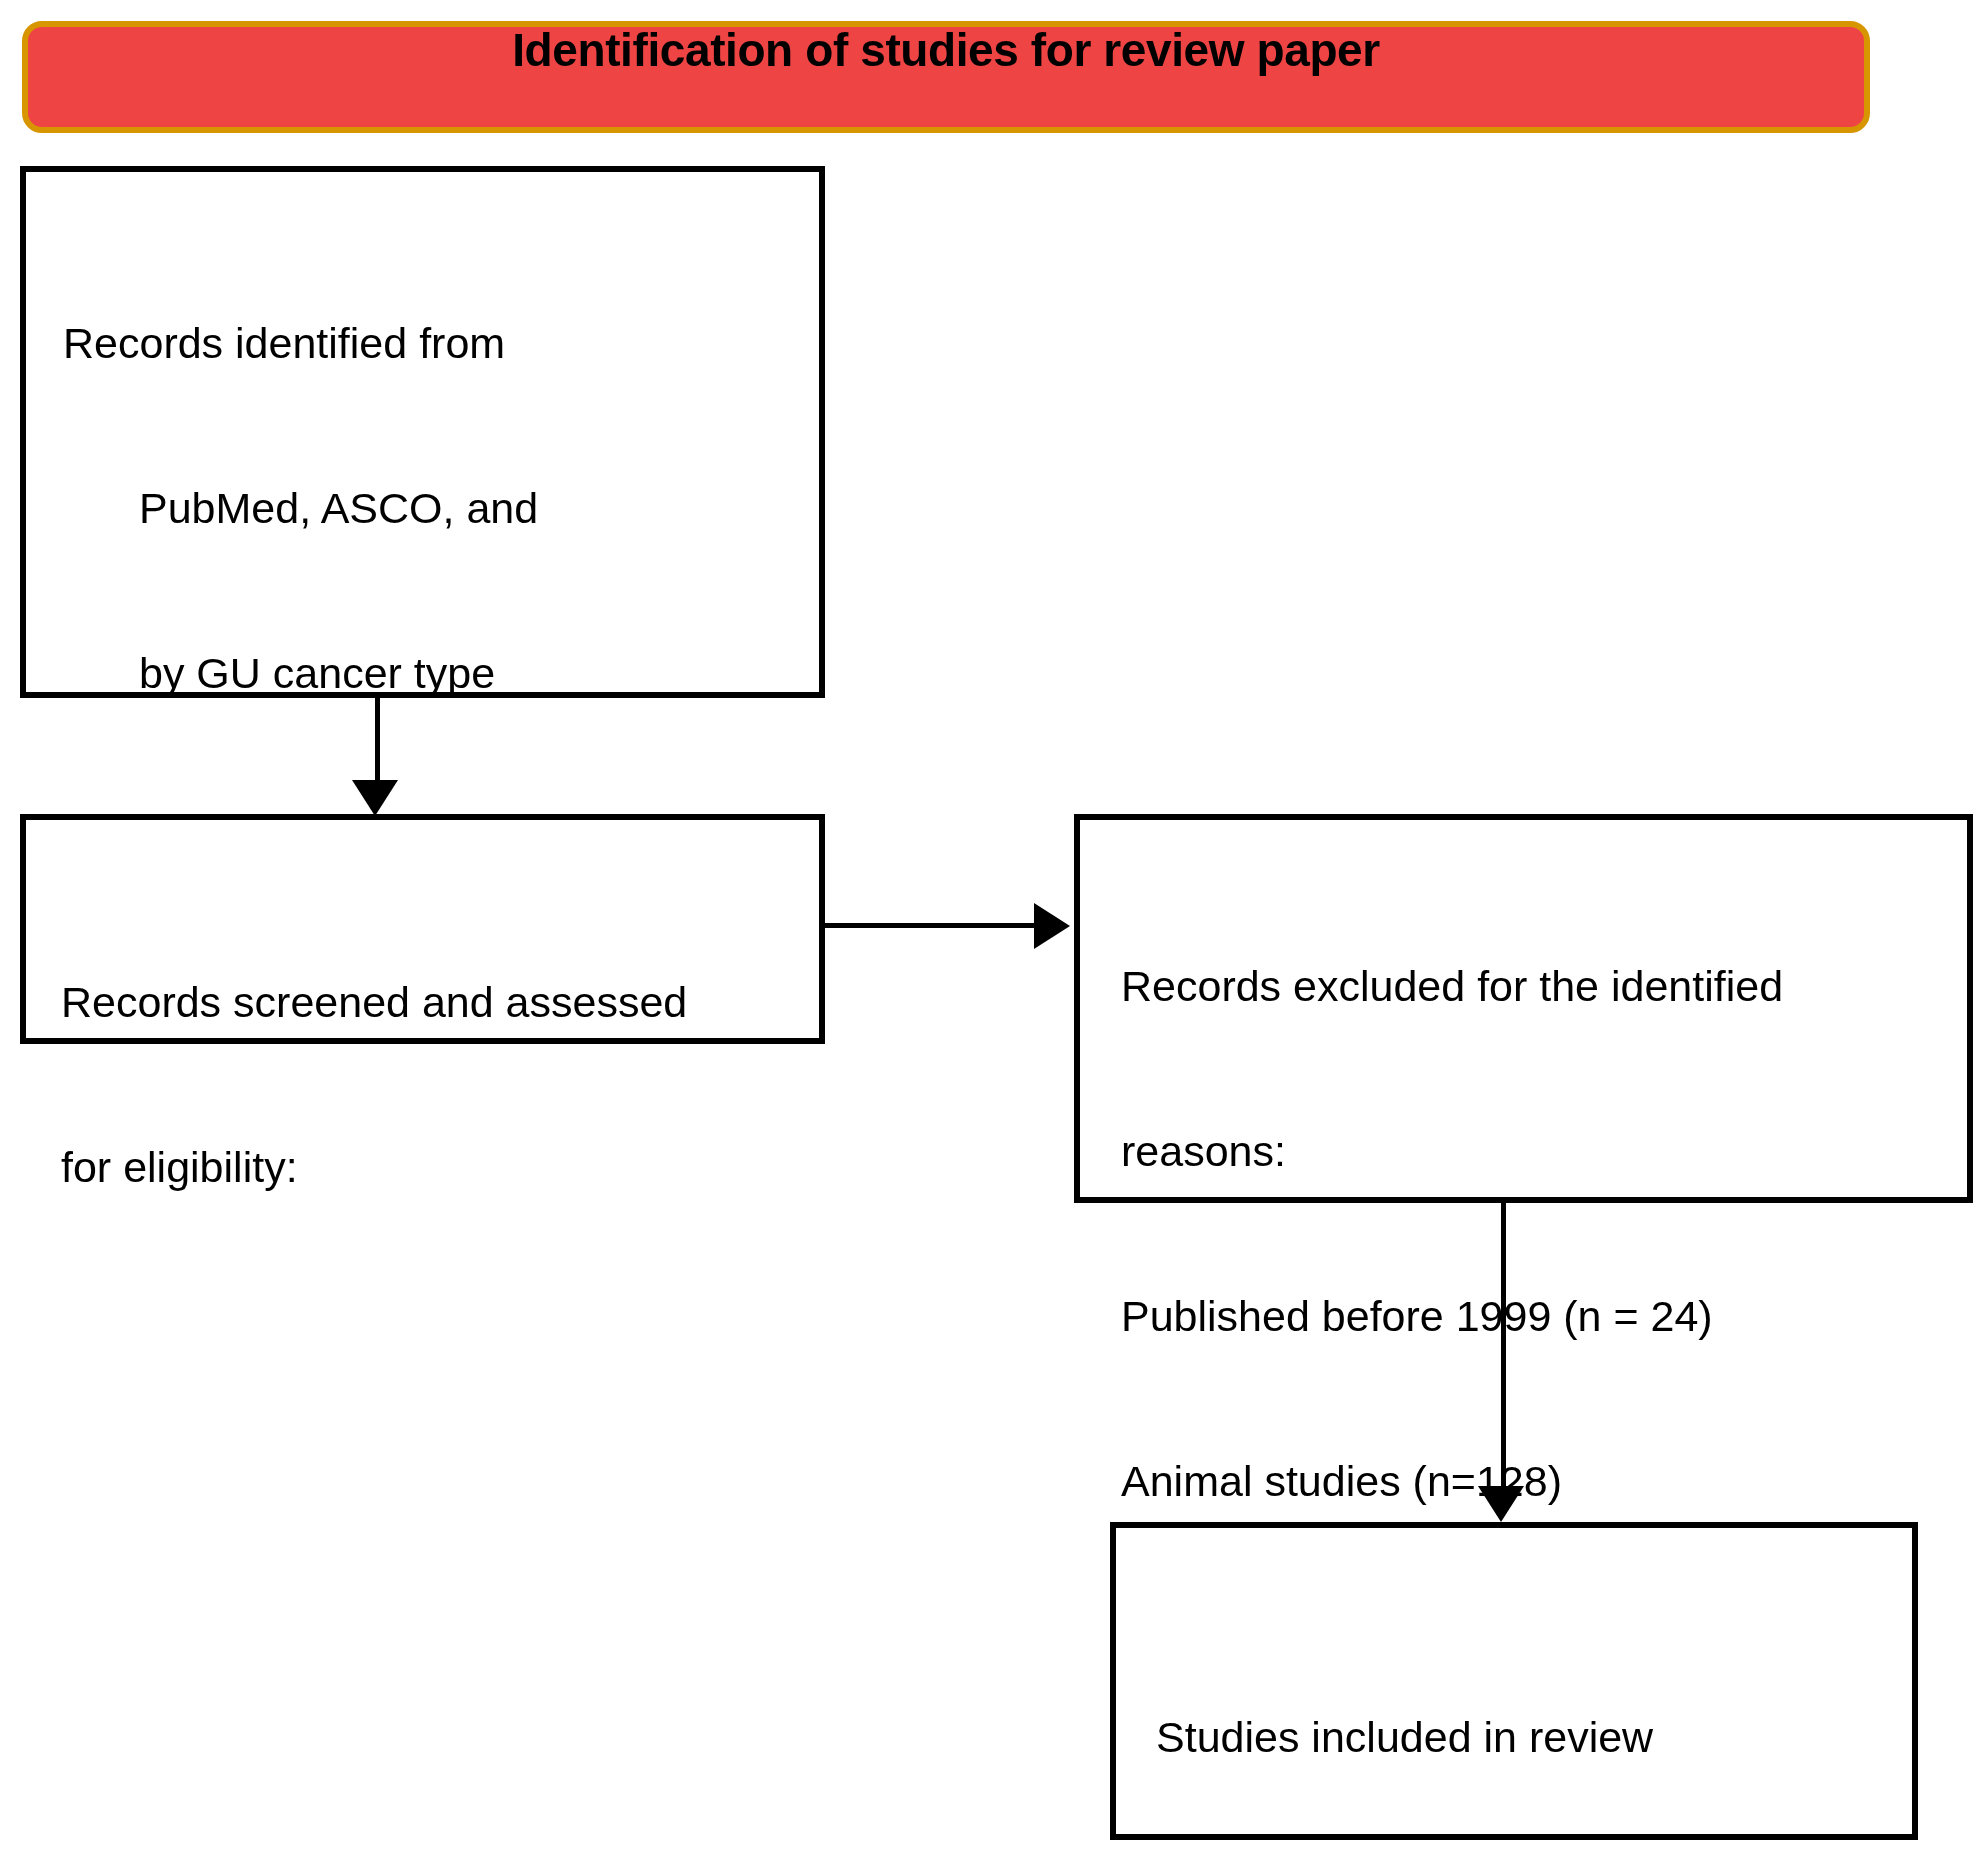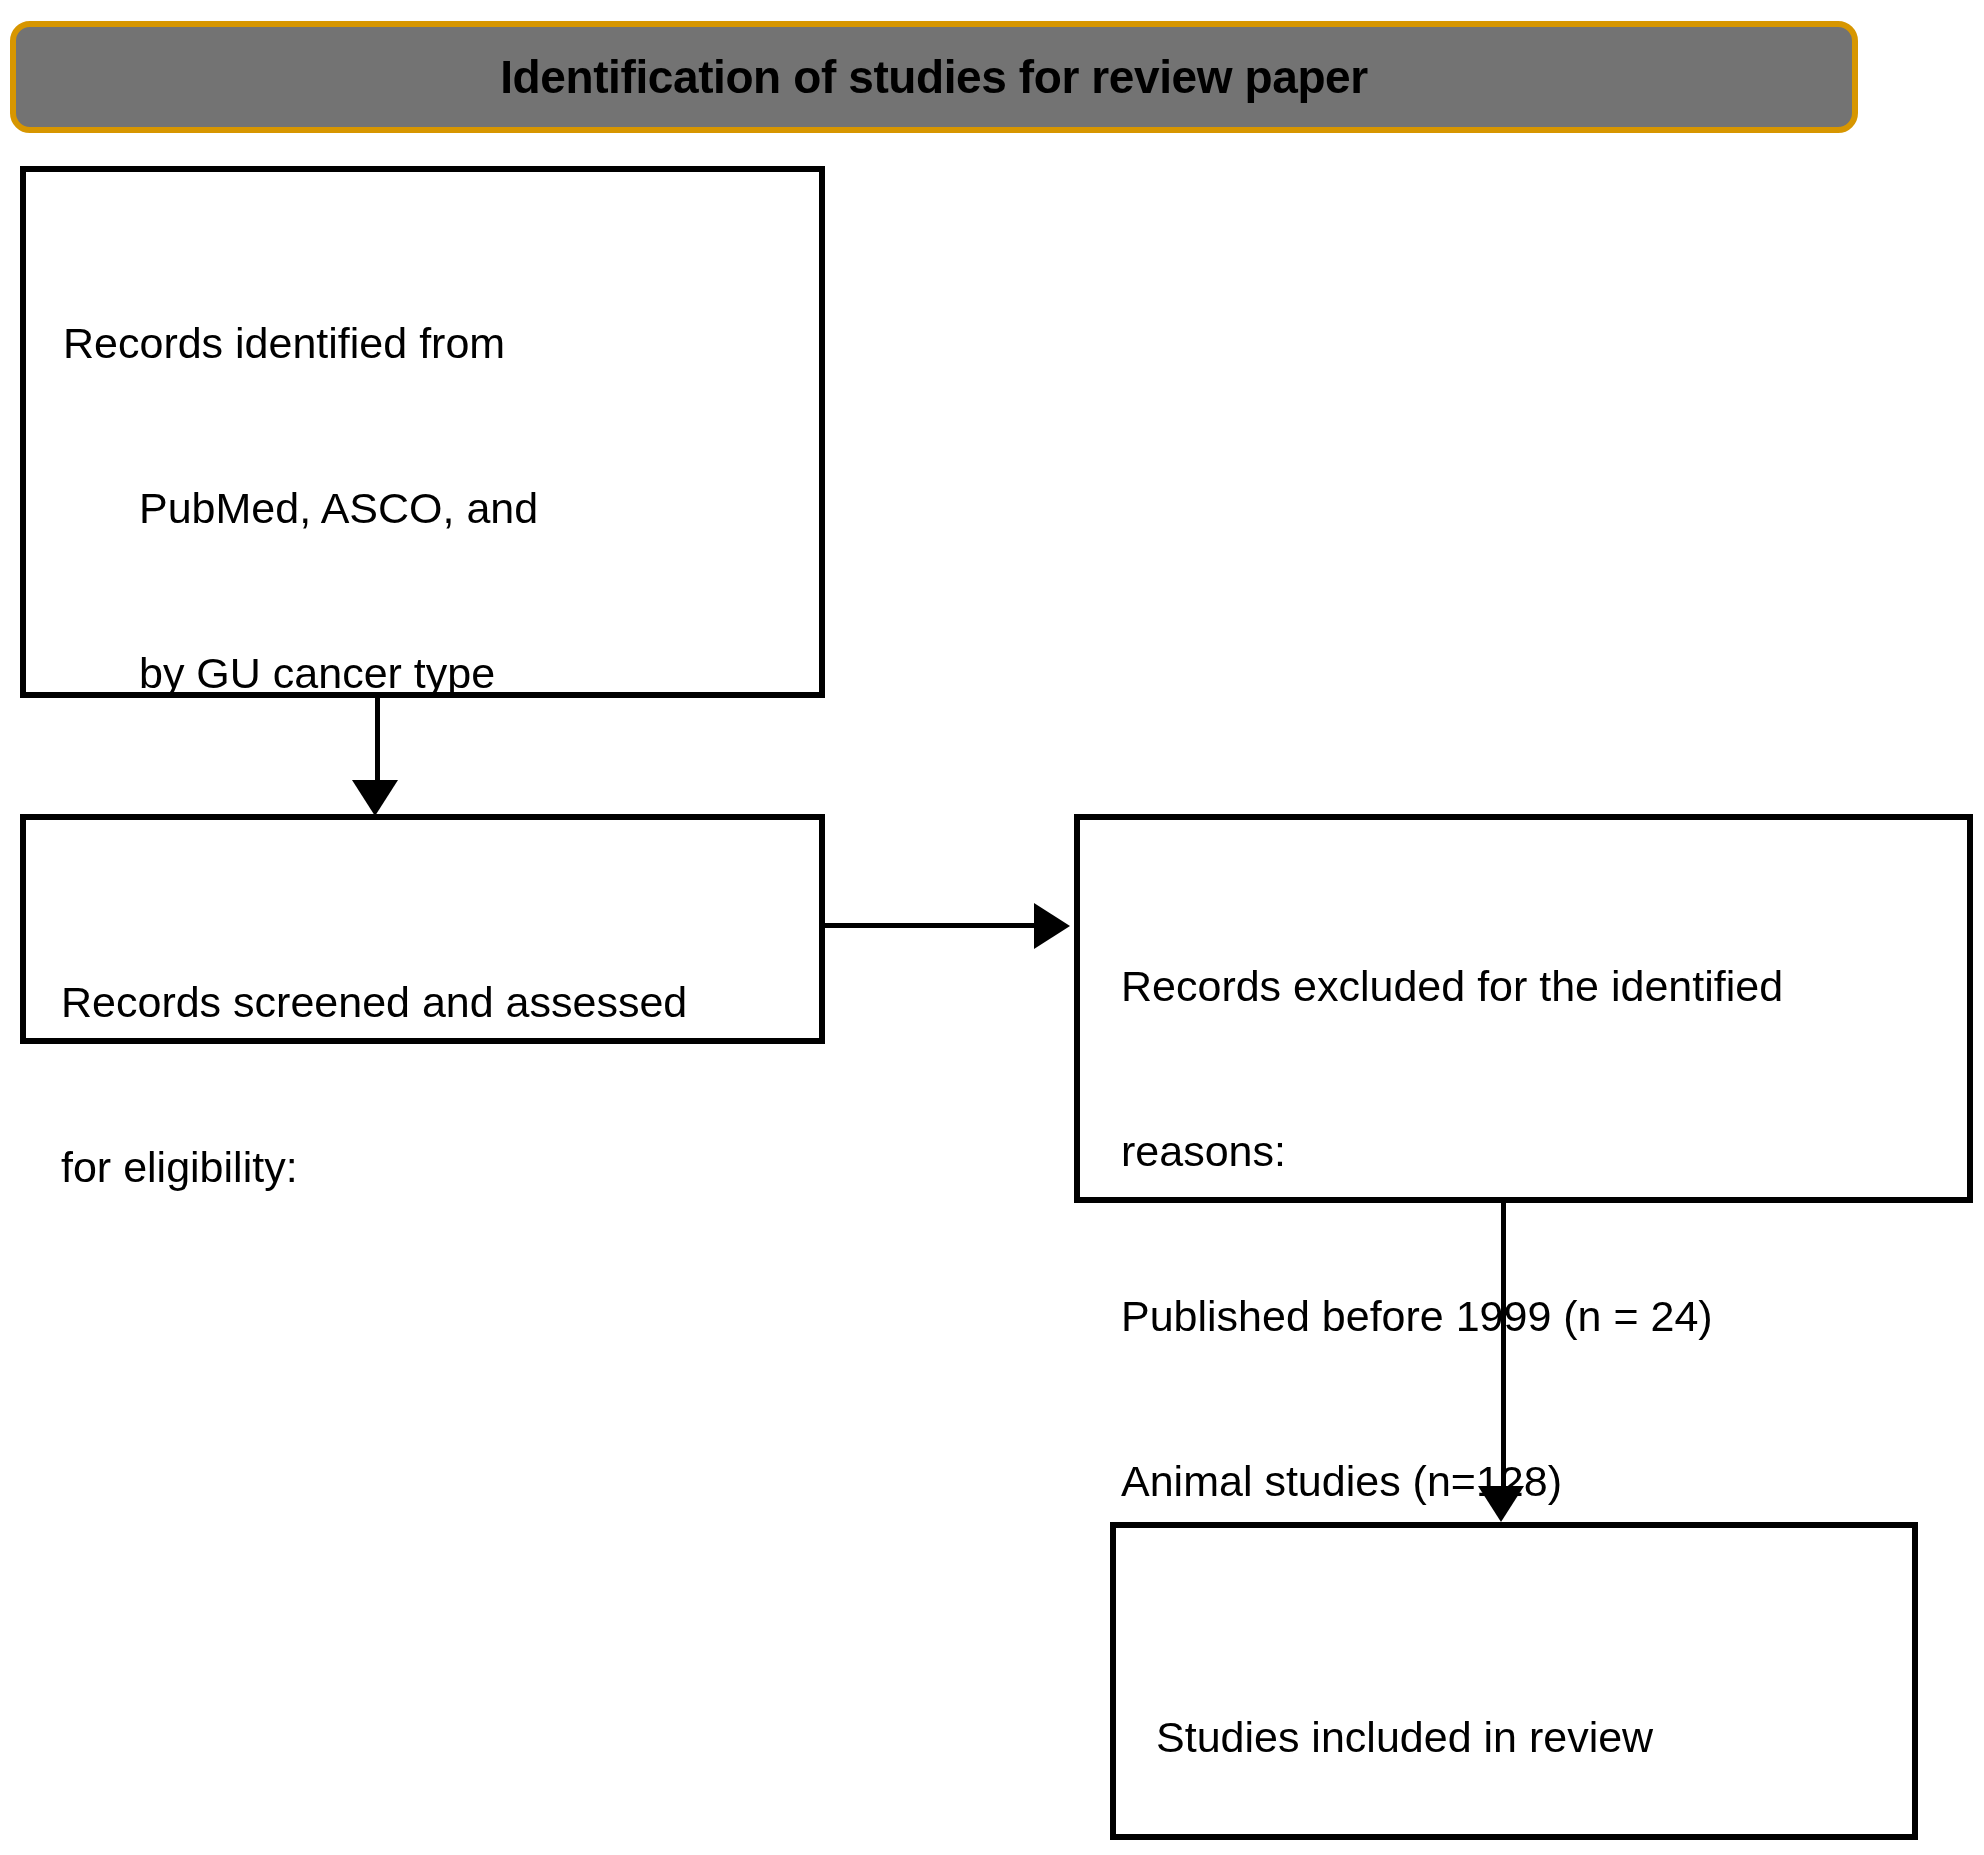--- a/index.html
+++ b/index.html
@@ -14,30 +14,30 @@
     position: relative;
     width: 1985px;
     height: 1855px;
     background: #ffffff;
     overflow: hidden;
   }
 
   
   .banner {
     position: absolute;
-    left: 10px;
+    left: 22px;
     top: 20.5px;
     width: 1848px;
     height: 112px;
     box-sizing: border-box;
-    background: #737373;
+    background: #ef4444;
     border: 6px solid #D79600;
     border-radius: 20px;
     display: flex;
-    align-items: center;
+    align-items: flex-start;
     justify-content: center;
   }
   .banner-title {
     font-size: 46px;
     font-weight: bold;
     color: #000000;
     letter-spacing: -0.4px;
     line-height: 1;
     white-space: nowrap;
   }

